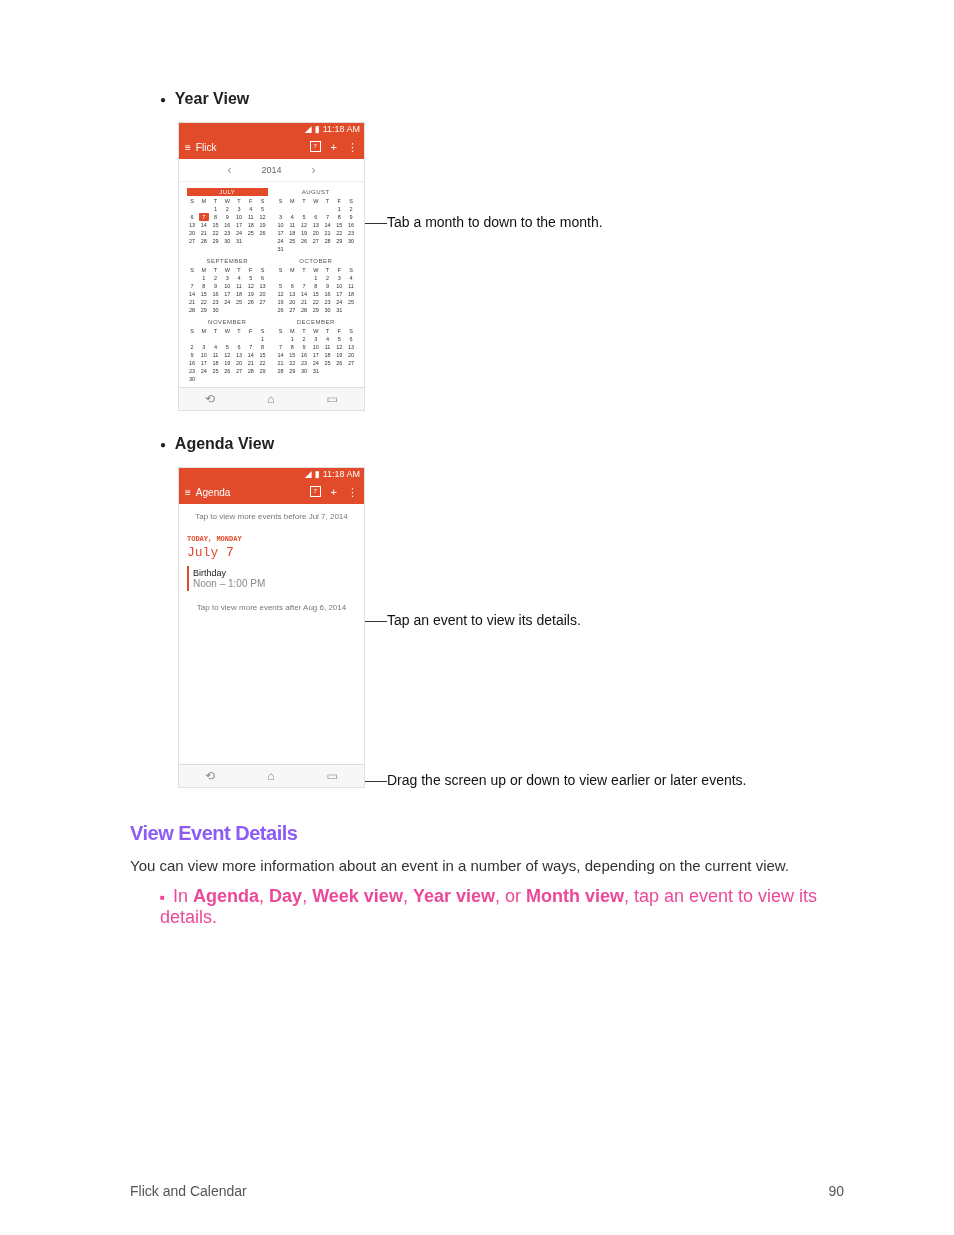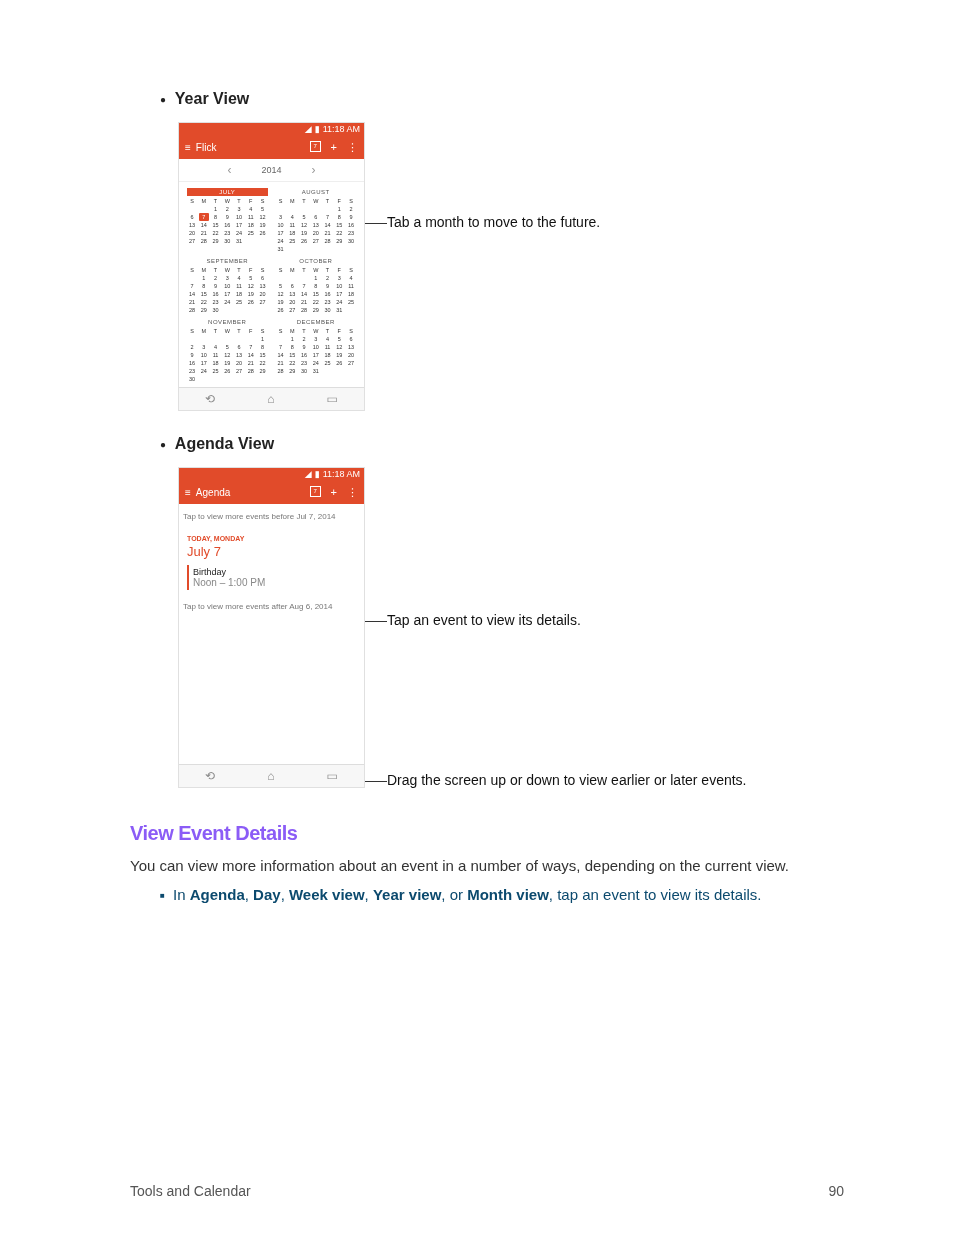--- a/index.html
+++ b/index.html
@@ -38,22 +38,22 @@
     padding-left: 30px;
     margin: 8px 0 0 0;
   }
   .square-bullet li::before {
     content: "■ ";
     font-size: 8px;
     vertical-align: 2px;
     margin-right: 6px;
   }
   .square-bullet li {
-    font-size: 15px;
-    color: #0c4a6e;
+    font-size: 18px;
+    color: #ec4899;
   }
   .figure-row {
     display: flex;
     align-items: stretch;
     margin: 8px 0 24px 48px;
   }
   .phone {
     width: 185px;
     background: #fcfcfc;
     border: 1px solid #e0e0e0;
@@ -153,24 +153,26 @@
   .connector {
     position: absolute;
     border-top: 1px solid #333;
     left: -22px;
     width: 22px;
   }
   .agenda-body { background: #fff; min-height: 260px; }
   .agenda-line {
     font-size: 8px;
     color: #777;
+    text-align: center;
     padding: 8px 4px;
   }
   .agenda-day-hdr {
     padding: 6px 8px 2px 8px;
+    font-family: Liberation Mono, monospace;
   }
   .agenda-day-label { color: #e14b2a; font-size: 7px; font-weight: bold; }
   .agenda-day-date { color: #e14b2a; font-size: 13px; margin-top: 2px;}
   .agenda-event {
     margin: 4px 8px;
     border-left: 2px solid #e14b2a;
     padding: 2px 4px;
   }
   .agenda-event-title { font-size: 9px; font-weight: normal; color: #222;}
   .agenda-event-time { font-size: 10px; color: #888;}
@@ -596,21 +598,21 @@
       <div class="phone-nav">
         <span>⟲</span>
         <span>⌂</span>
         <span>▭</span>
       </div>
     </div>
     <div class="callout-col" style="justify-content:flex-start;">
       <div style="height:92px;"></div>
       <div class="callout-line">
         <span class="connector" style="top:9px;"></span>
-        <span>Tab a month to move to the future.</span>
+        <span>Tab a month to down to the month.</span>
       </div>
       <div style="height:38px;"></div>
     </div>
   </div>
 
   <ul class="section-bullet">
     <li><span>Agenda View</span></li>
   </ul>
 
   <div class="figure-row">
@@ -664,16 +666,16 @@
 
   <h2 class="doc-heading">View Event Details</h2>
   <p class="body-text">You can view more information about an event in a number of ways, depending on the current view.</p>
   <ul class="square-bullet">
     <li>
       <span>In </span><b>Agenda</b><span>, </span><b>Day</b><span>, </span><b>Week view</b><span>, </span><b>Year view</b><span>, or </span><b>Month view</b><span>, tap an event to view its details.</span>
     </li>
   </ul>
 
   <div class="footer">
-    <span>Tools and Calendar</span>
+    <span>Flick and Calendar</span>
     <span>90</span>
   </div>
 </div>
 
 </body></html>

